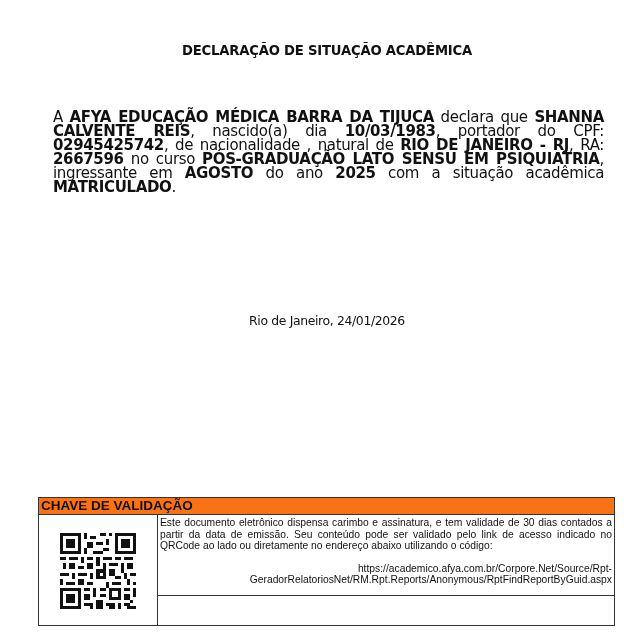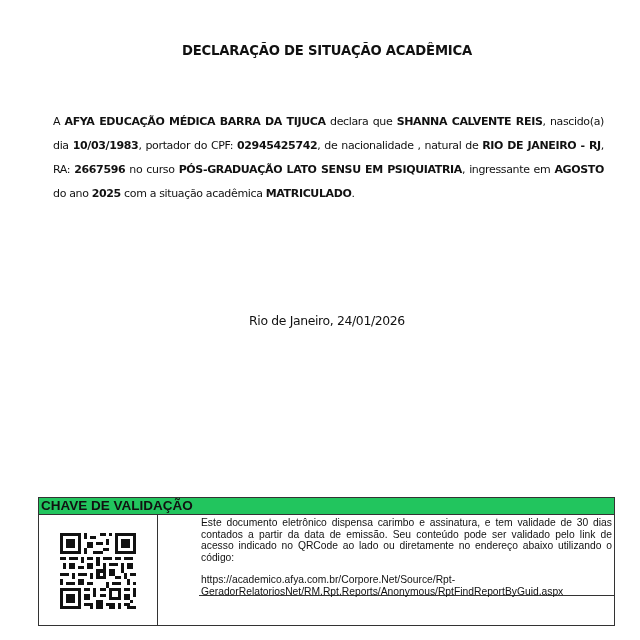--- a/index.html
+++ b/index.html
@@ -3,50 +3,50 @@
   <meta charset="utf-8">
   <style>
     html, body { margin: 0; padding: 0; background: #ffffff; }
     body { width: 640px; height: 640px; position: relative; overflow: hidden; color: #111; }
     .doc-title {
       position: absolute; left: 0; top: 43px; width: 654px; text-align: center;
       font-family: "DejaVu Sans", sans-serif; font-weight: bold; font-size: 13.2px; letter-spacing: -0.2px;
     }
     .body-para {
       position: absolute; left: 53px; top: 110px; width: 551px;
-      font-family: "DejaVu Sans", sans-serif; font-size: 11px; line-height: 24px;
+      font-family: "DejaVu Sans", sans-serif; font-size: 15px; line-height: 14px;
       text-align: justify; letter-spacing: -0.35px; word-spacing: 0px;
     }
     .body-para b { font-weight: bold; }
     .place-date {
       position: absolute; left: 0; top: 313px; width: 654px; text-align: center;
       font-family: "DejaVu Sans", sans-serif; font-size: 12.4px; letter-spacing: -0.35px;
     }
     .validation-box {
       position: absolute; left: 38px; top: 497px; width: 577px; height: 129px;
       border: 1px solid #333; box-sizing: border-box;
       font-family: "Liberation Sans", sans-serif;
     }
     .validation-header {
-      height: 17px; background: #22c55e; border-bottom: 1px solid #333; box-sizing: border-box;
+      height: 17px; background: #f97316; border-bottom: 1px solid #333; box-sizing: border-box;
       font-weight: bold; font-size: 13.5px; line-height: 16px; padding-left: 2px;
     }
-    .validation-body { display: flex; height: 111px; gap: 41px; }
+    .validation-body { display: flex; height: 111px; }
     .qr-cell {
       width: 119px; border-right: 1px solid #333; box-sizing: border-box;
       display: flex; align-items: center; justify-content: center;
     }
     .qr-code { width: 76px; height: 76px; }
     .info-col { flex: 1; display: flex; flex-direction: column; }
     .info-text {
       height: 81px; border-bottom: 1px solid #333; box-sizing: border-box;
       font-size: 10.3px; line-height: 11.6px; padding: 2px 2px 0 2px; text-align: justify;
     }
     .info-text p { margin: 0; }
-    .info-text .url { margin-top: 11px; text-align: left; }
+    .info-text .url { margin-top: 11px; text-align: right; }
     .code-cell {
       flex: 1; display: flex; align-items: center; justify-content: center;
       font-weight: bold; font-size: 12.5px;
     }
   </style>
 </head>
 <body>
 
 <div class="doc-title">DECLARAÇÃO DE SITUAÇÃO ACADÊMICA</div>
 

